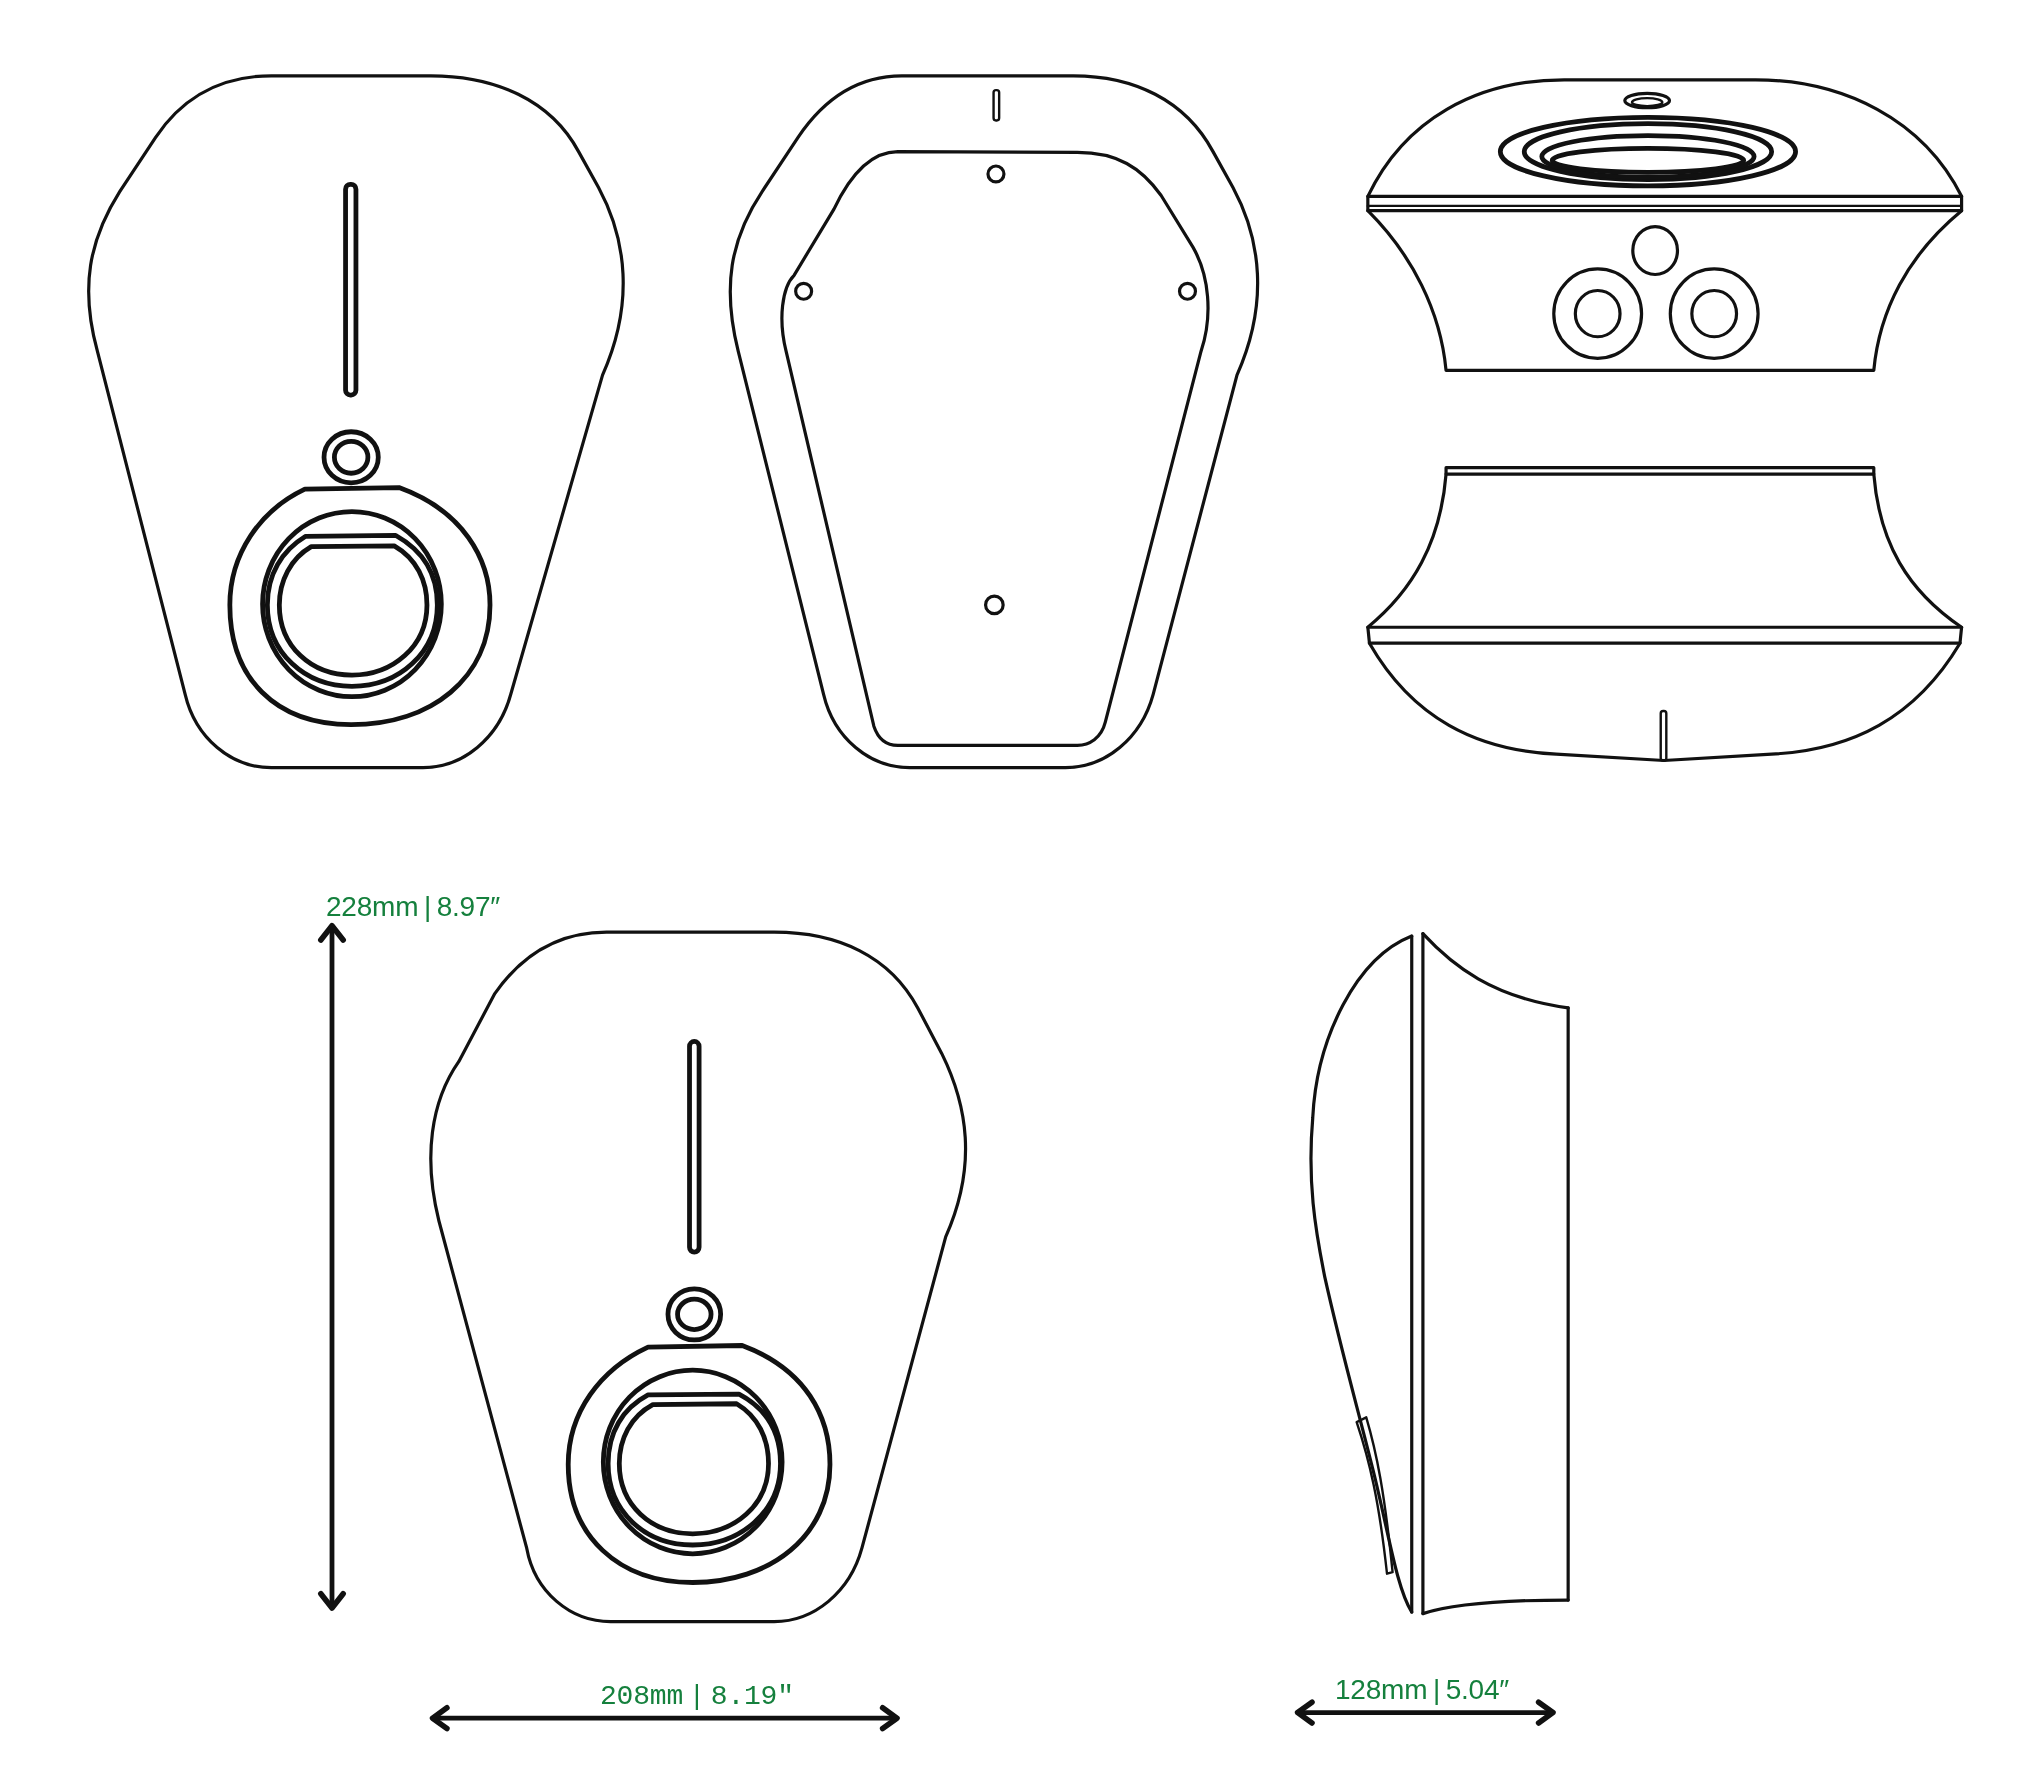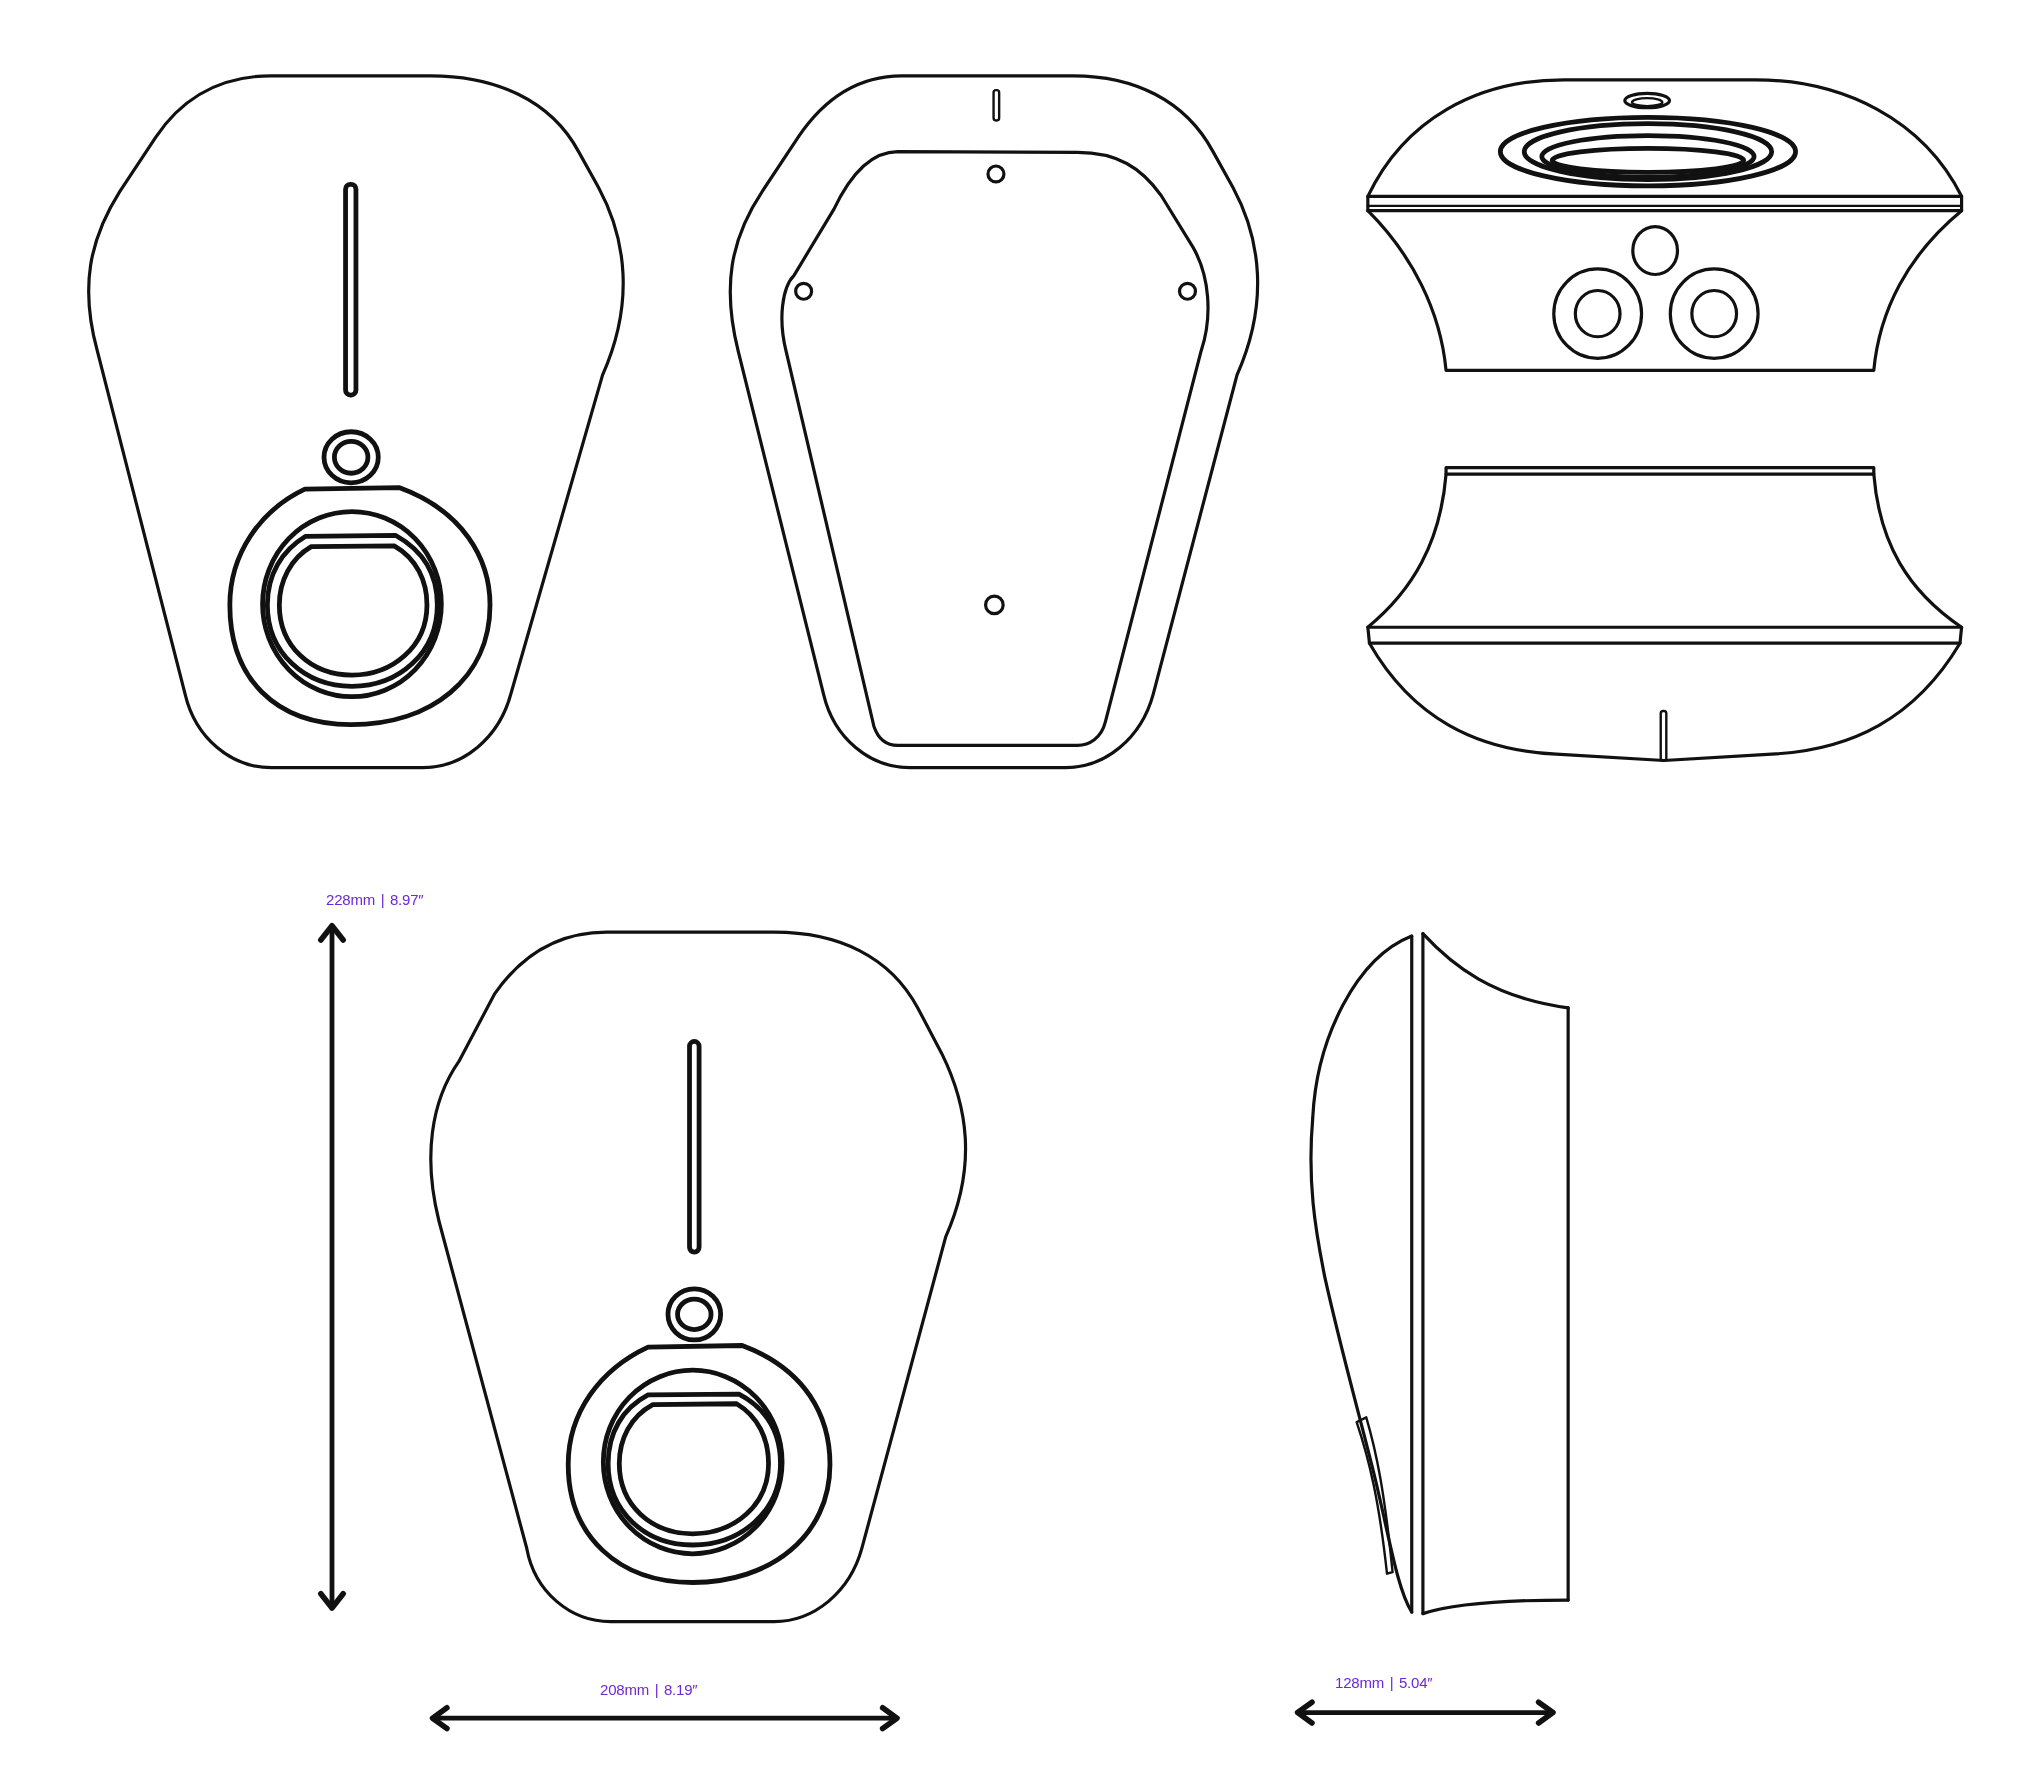--- a/index.html
+++ b/index.html
@@ -2,21 +2,21 @@
 <html style="font-size:12.8px"><head>
   <meta charset="utf-8">
   <style>
     html, body { margin: 0; padding: 0; background: #ffffff; }
     body { width: 2043px; height: 1786px; position: relative; overflow: hidden; font-family: "Liberation Sans", "DejaVu Sans", sans-serif; }
     .drawing { position: absolute; left: 0; top: 0; width: 2043px; height: 1786px; }
     .stroke { fill: none; stroke: #111111; stroke-linejoin: round; stroke-linecap: round; }
     .thin { stroke-width: 3; }
     .med { stroke-width: 4; }
     .thick { stroke-width: 6; }
-    .dim-label { position: absolute; font-size: 15px; color: #6d28d9; white-space: nowrap; letter-spacing: -0.2px; }
+    .dim-label { position: absolute; font-size: 28px; color: #15803d; white-space: nowrap; letter-spacing: -0.2px; }
     .dim-label .sep { margin: 0 5.6px; }
   </style>
 </head>
 <body>
 
 <svg class="drawing" viewBox="0 0 2560 2238" xmlns="http://www.w3.org/2000/svg">
 
   <g>
     <path class="stroke med" d="M 340 95 L 540 95 C 620 95 690 125 725 190 L 750 235 C 785 300 795 380 755 470 L 640 870 C 625 925 580 962 530 962 L 340 962 C 290 962 245 925 232 870 L 122 440 C 100 360 112 300 150 240 L 195 172 C 230 120 280 95 340 95 Z"></path>
     <rect class="stroke thick" x="433" y="231" width="13" height="264" rx="6"></rect>
@@ -99,20 +99,20 @@
     <line class="stroke thick" x1="1628" y1="2146" x2="1944" y2="2146"></line>
     <polyline class="stroke thick" points="1644,2133 1626,2146 1644,2159" style="stroke-width:7"></polyline>
     <polyline class="stroke thick" points="1928,2133 1946,2146 1928,2159" style="stroke-width:7"></polyline>
   </g>
 </svg>
 
 <div class="dim-label" style="left:326px; top:891px;">
   <span>228mm</span><span class="sep">|</span><span>8.97″</span>
 </div>
 
-<div class="dim-label" style="left:600px; top:1681px;">
+<div class="dim-label" style="left:600px; top:1681px;font-family:Liberation Mono, monospace;">
   <span>208mm</span><span class="sep">|</span><span>8.19″</span>
 </div>
 
 <div class="dim-label" style="left:1335px; top:1674px;text-align:right;">
   <span>128mm</span><span class="sep">|</span><span>5.04″</span>
 </div>
 
 
 </body></html>

